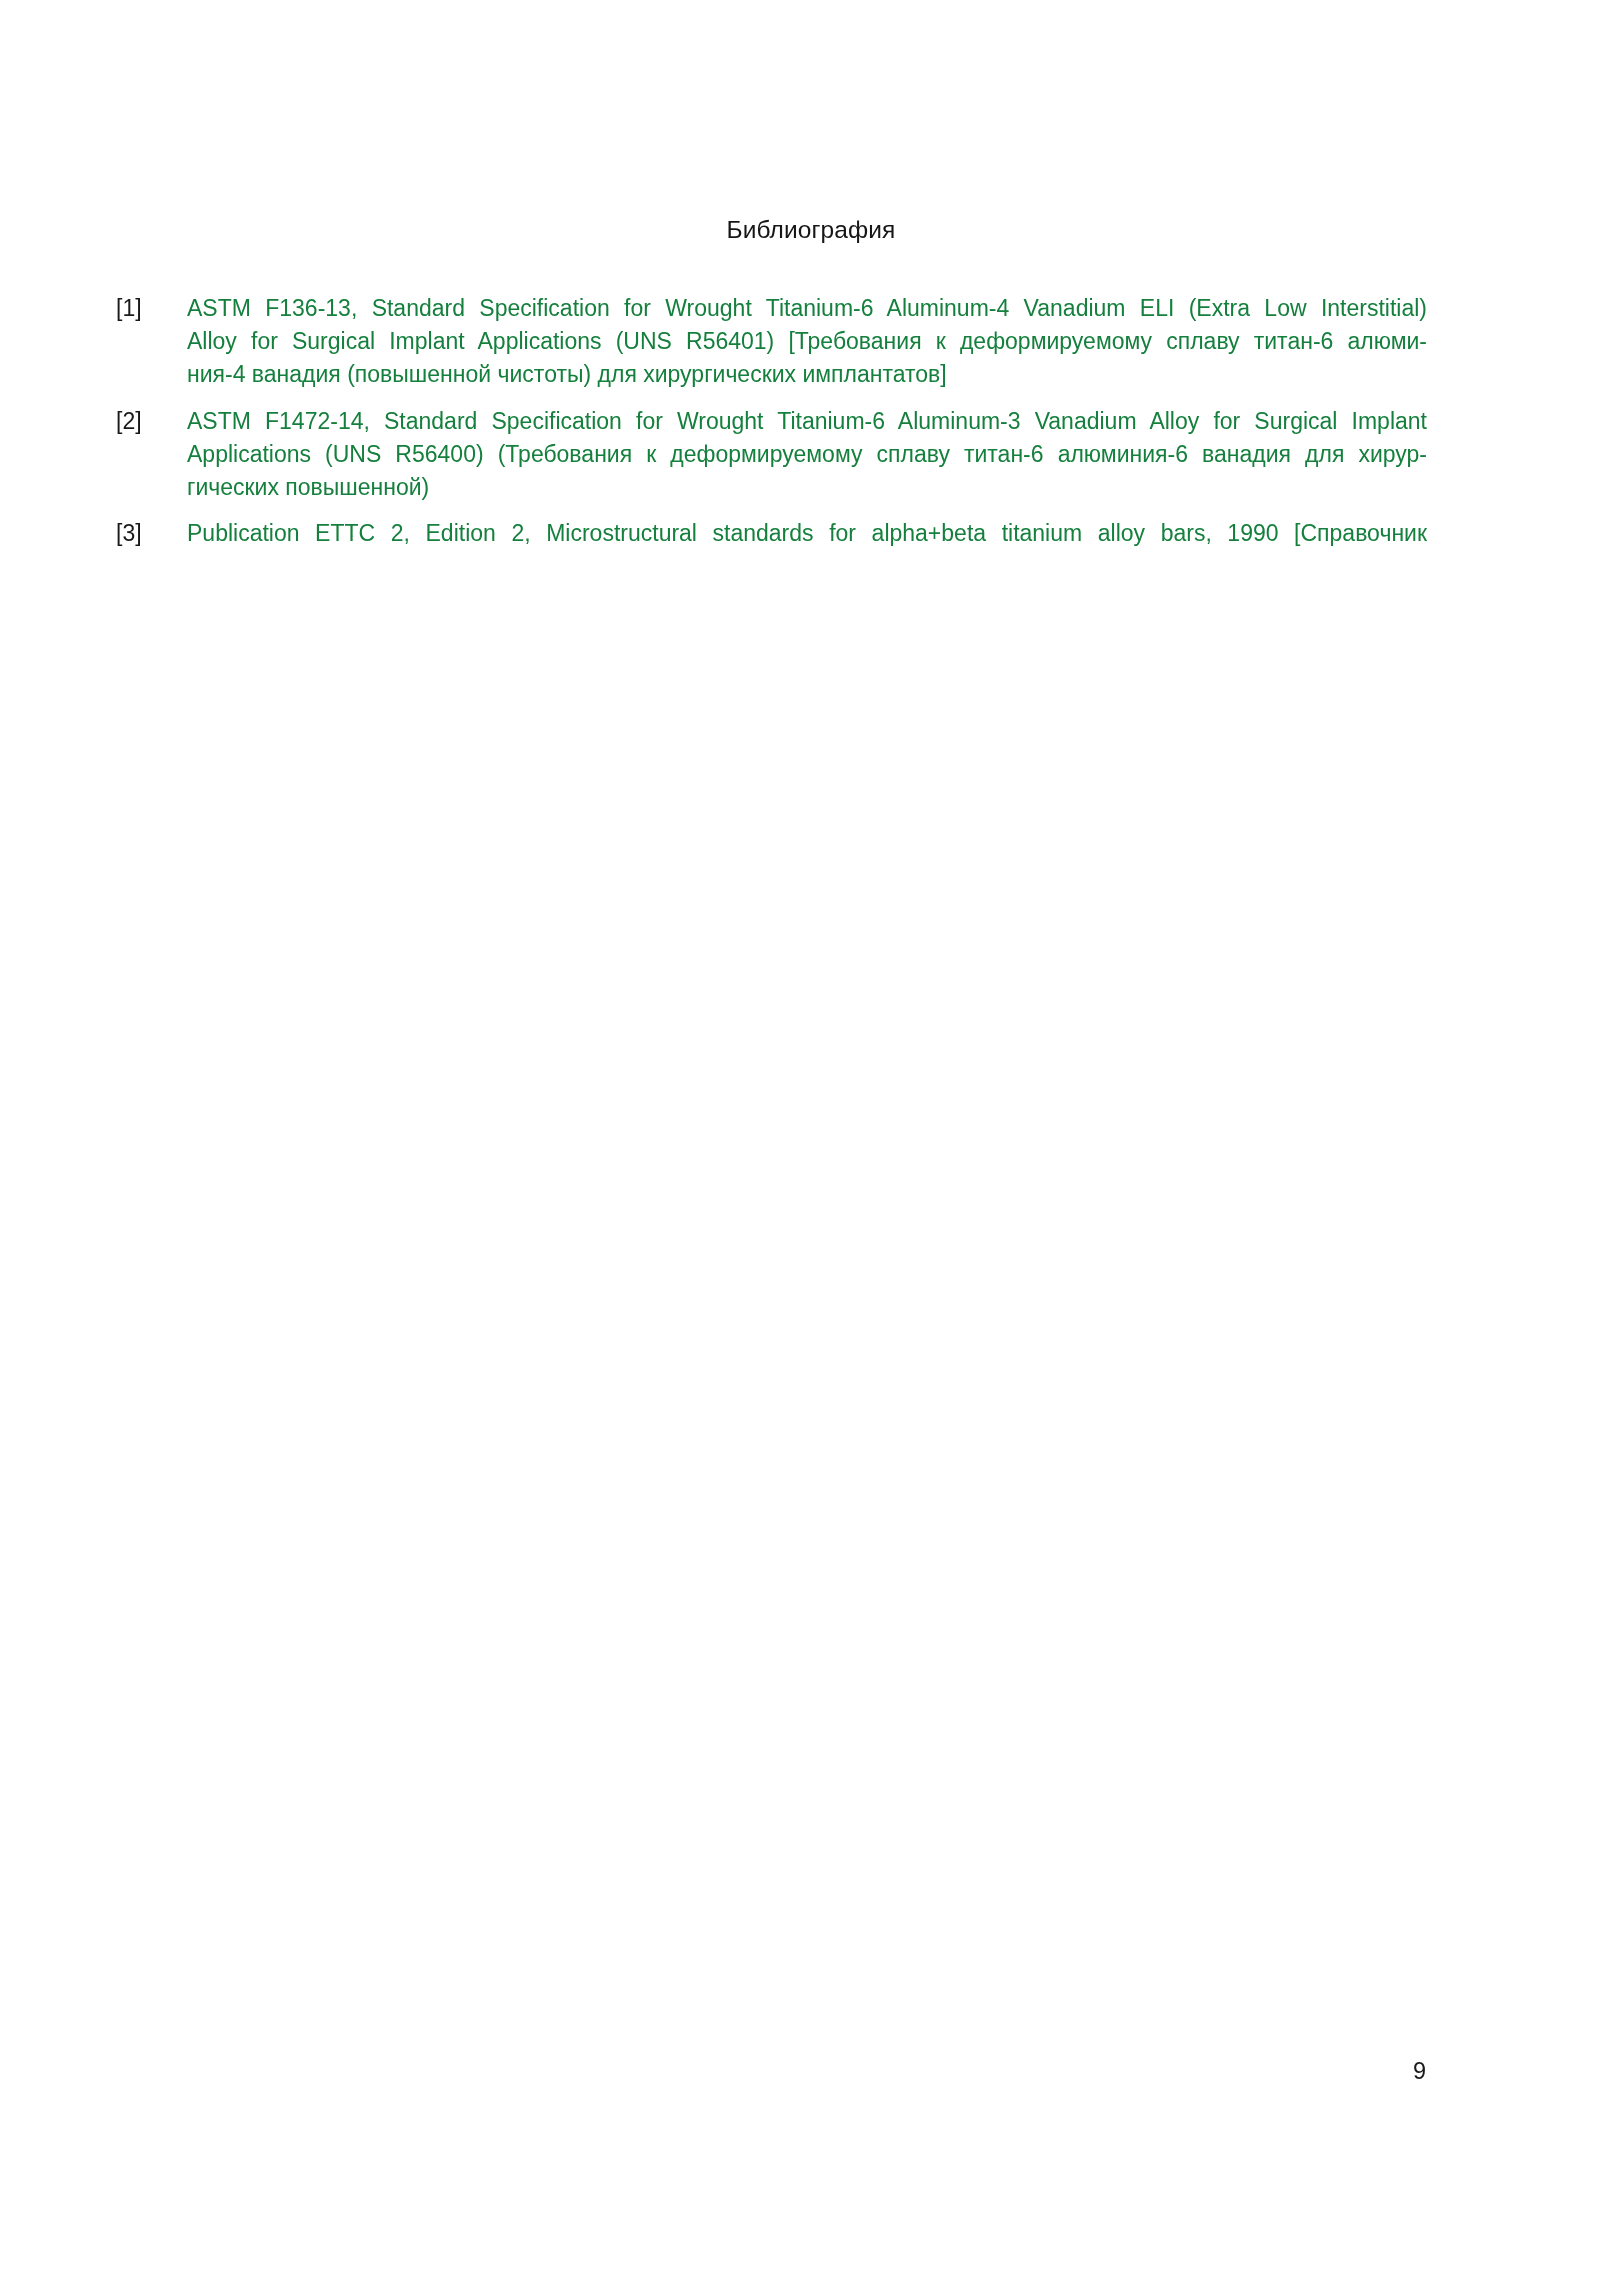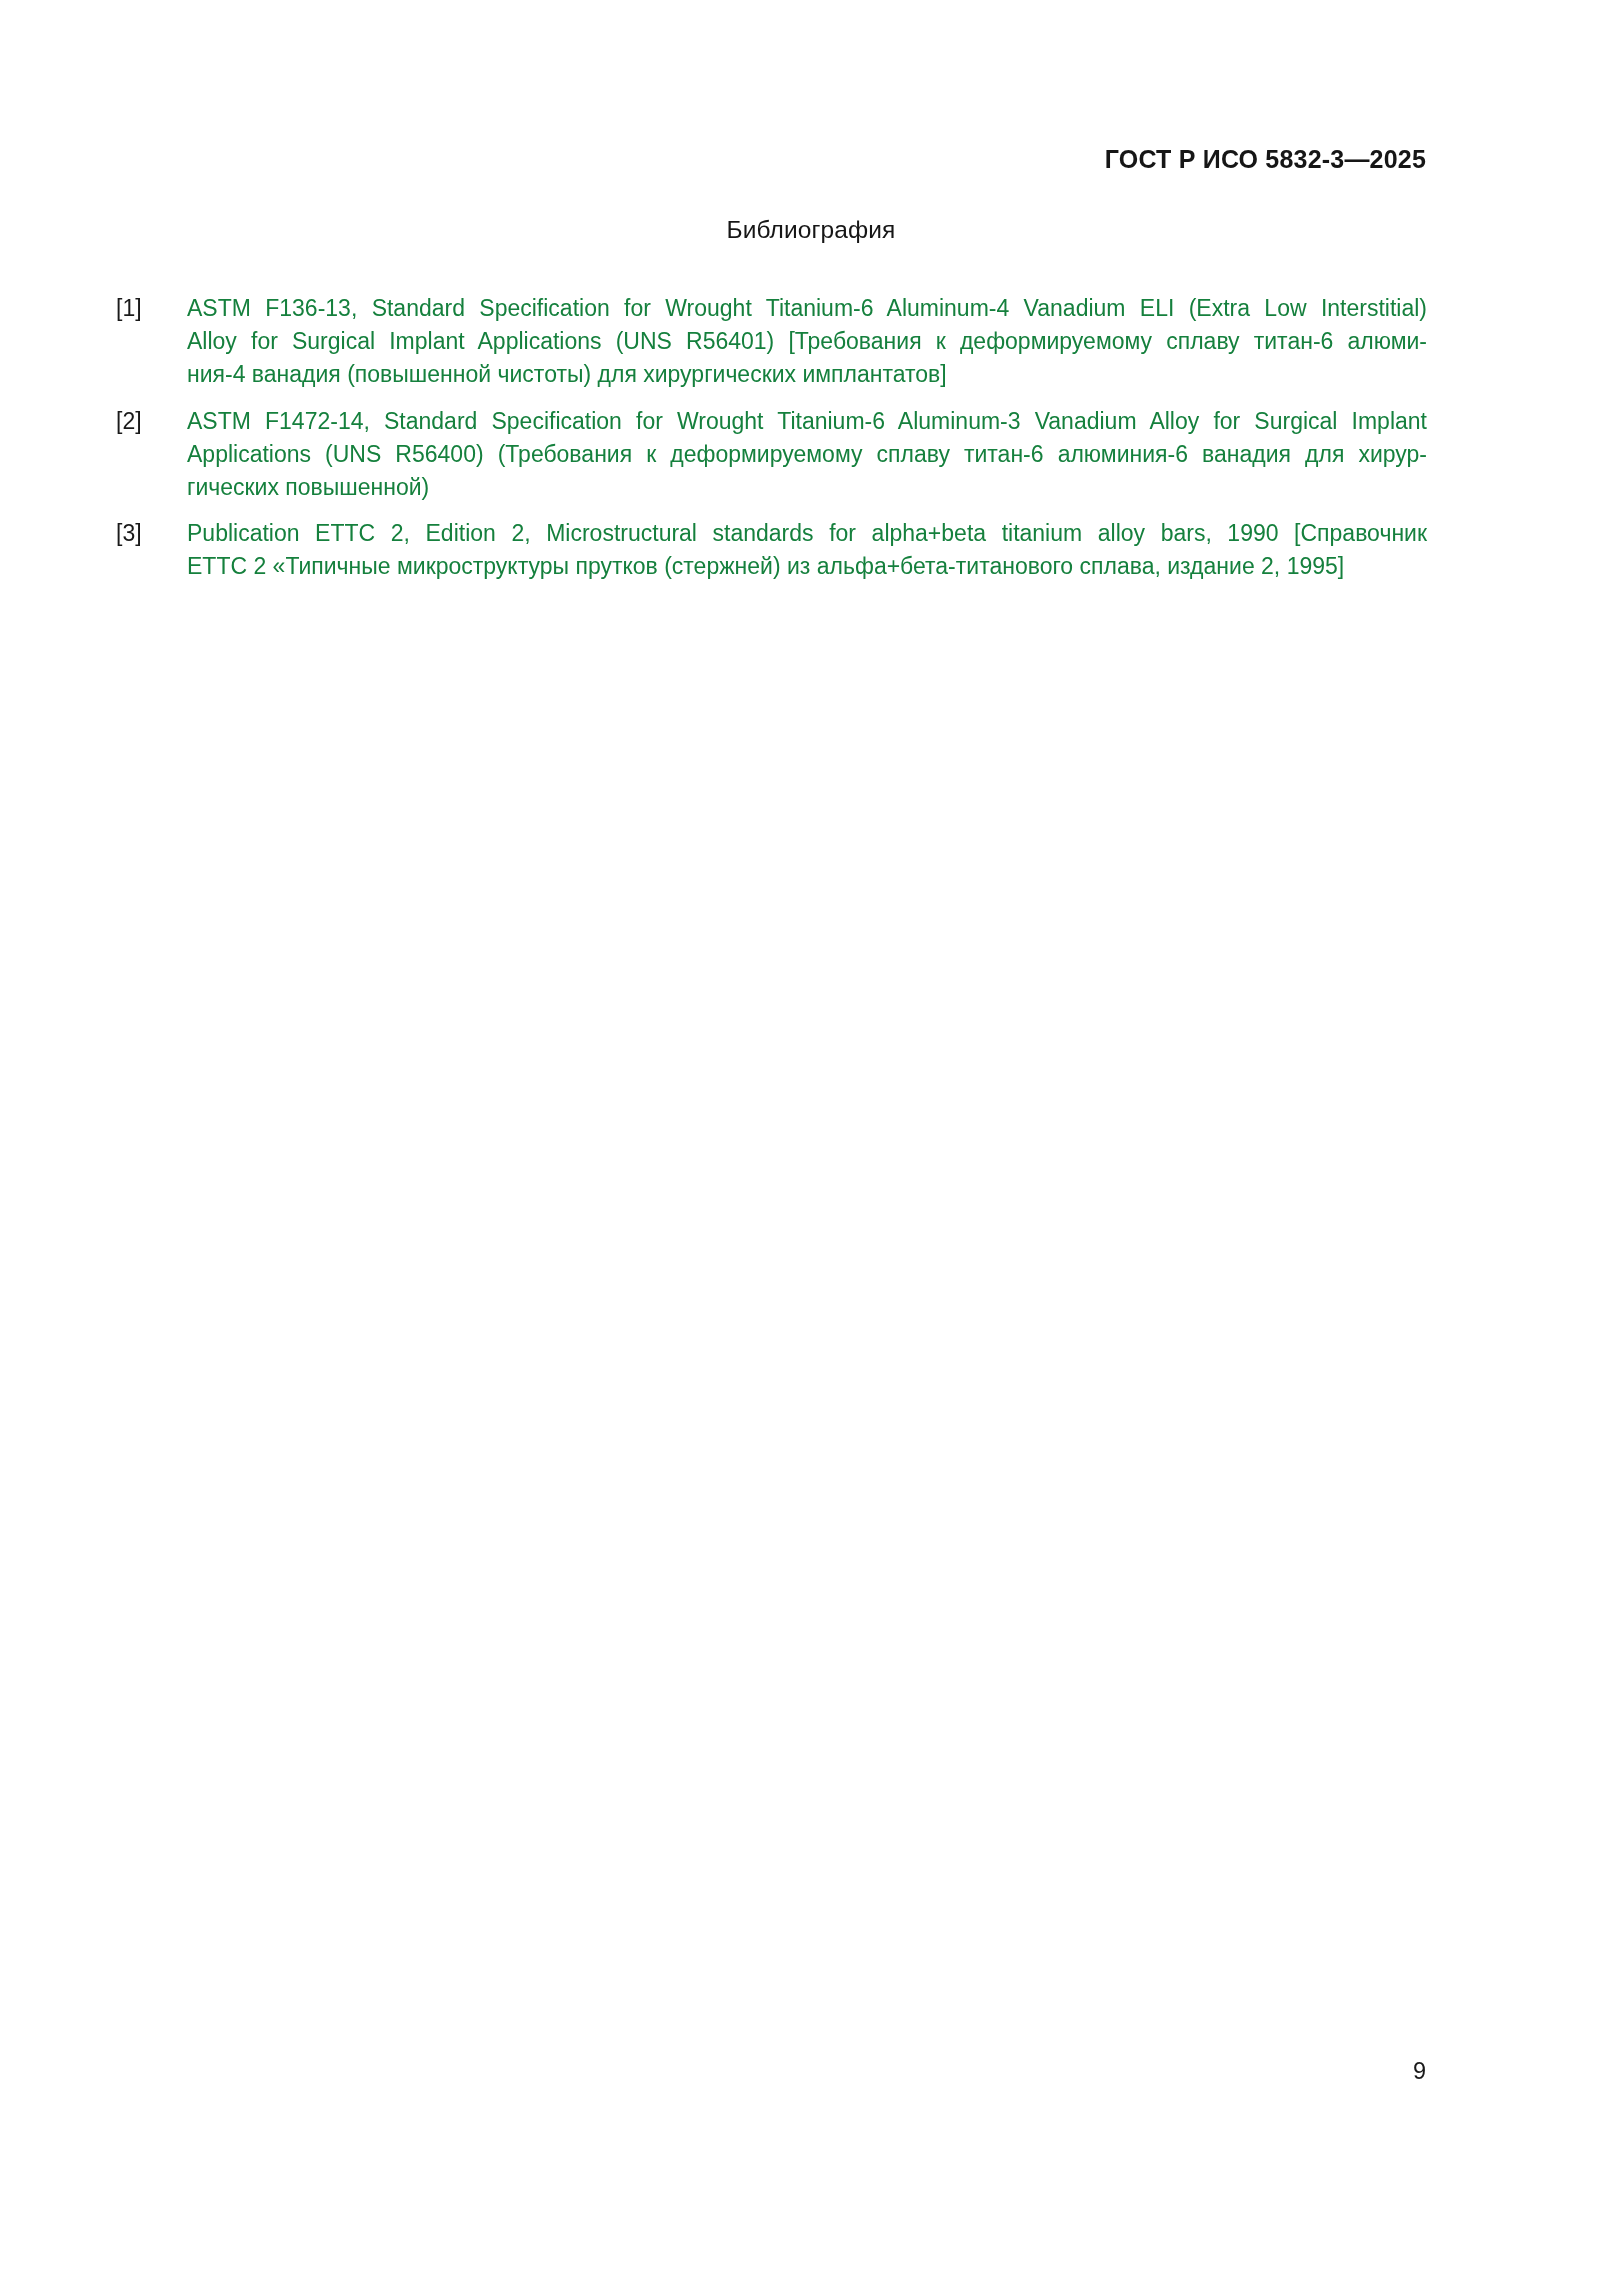--- a/index.html
+++ b/index.html
@@ -102,21 +102,20 @@
     text-align: right;
     font-size: 23.5px;
     color: #1a1a1a;
   }
 </style>
 </head>
 <body>
 
 <div class="page">
 
-  <div class="running-header">ГОСТ Р ИСО 5832-3—2025</div>
 
   <div class="section-title">Библиография</div>
 
   <div class="biblio">
 
     <div class="biblio-entry">
       <div class="entry-marker">[1]</div>
       <div class="entry-text">
         <span class="line just">ASTM F136-13, Standard Specification for Wrought Titanium-6 Aluminum-4 Vanadium ELI (Extra Low Interstitial)</span>
         <span class="line just">Alloy for Surgical Implant Applications (UNS R56401) [Требования к деформируемому сплаву титан-6 алюми-</span>
@@ -130,21 +129,20 @@
         <span class="line just">ASTM F1472-14, Standard Specification for Wrought Titanium-6 Aluminum-3 Vanadium Alloy for Surgical Implant</span>
         <span class="line just">Applications (UNS R56400) (Требования к деформируемому сплаву титан-6 алюминия-6 ванадия для хирур-</span>
         <span class="line last">гических повышенной)</span>
       </div>
     </div>
 
     <div class="biblio-entry">
       <div class="entry-marker">[3]</div>
       <div class="entry-text">
         <span class="line just">Publication ETTC 2, Edition 2, Microstructural standards for alpha+beta titanium alloy bars, 1990 [Справочник</span>
-        <span class="line last">ETTC 2 «Типичные микроструктуры прутков (стержней) из альфа+бета-титанового сплава, издание 2, 1995]</span>
       </div>
     </div>
 
   </div>
 
   <div class="folio">9</div>
 
 </div>
 
 

